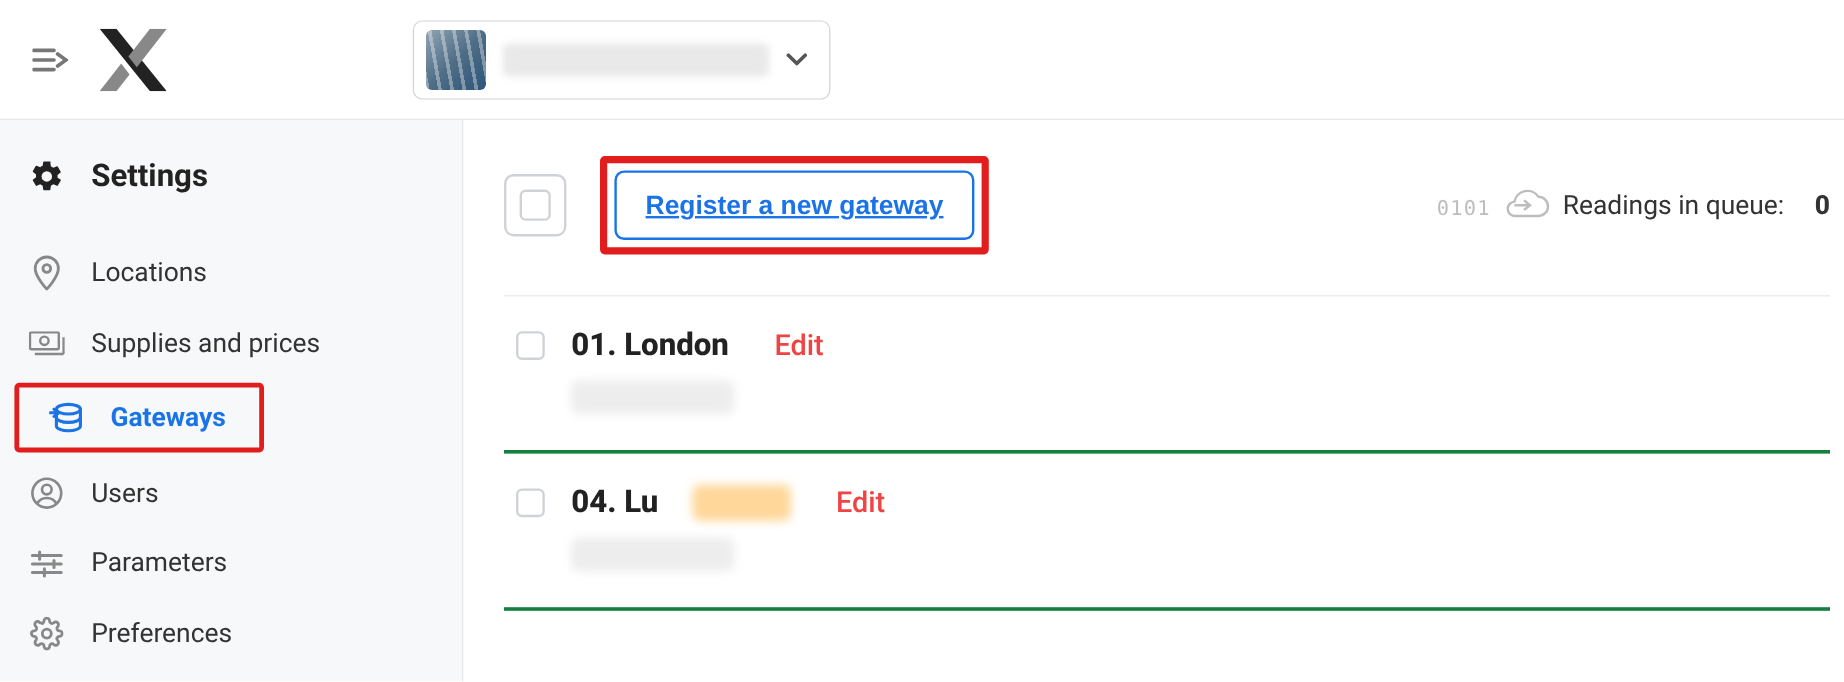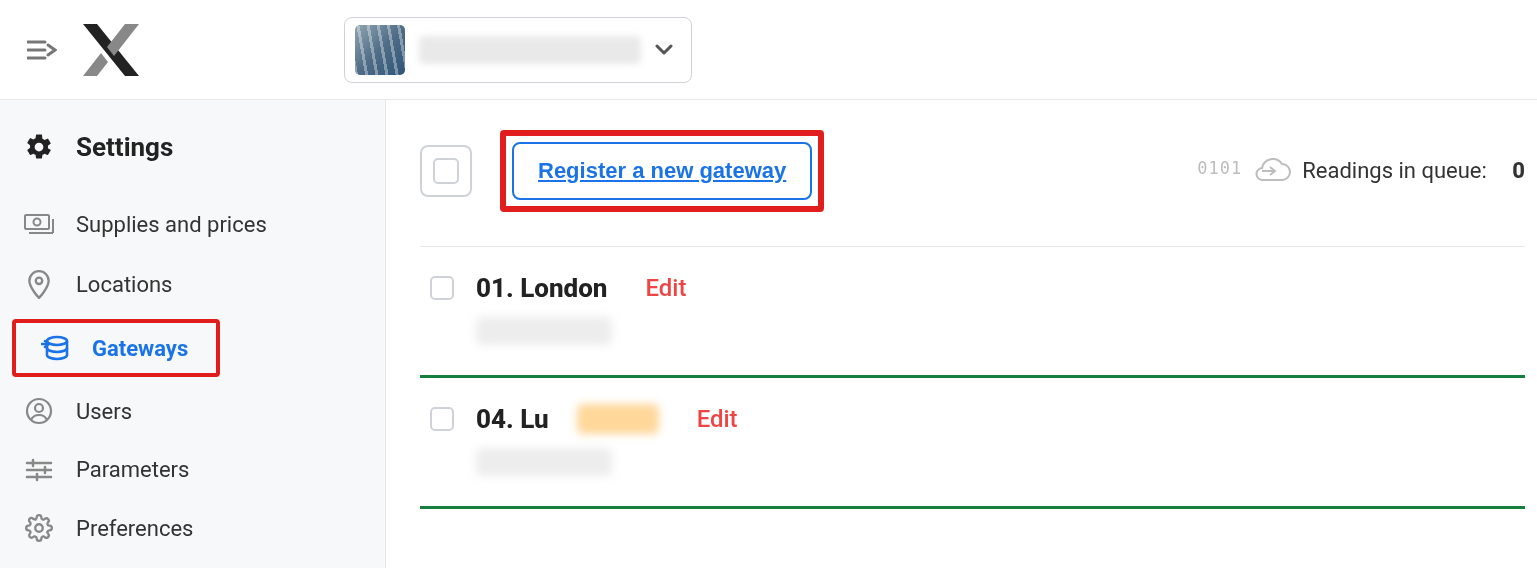--- a/index.html
+++ b/index.html
@@ -156,21 +156,21 @@
   .search-wrap input {
     border: none; outline: none;
     font-size: 22px;
     flex: 1;
     color: #555;
     background: transparent;
   }
   .search-wrap input::placeholder { color: #9aa0a6; }
   .queue {
     margin-left: auto;
-    display: flex; align-items: flex-start;
+    display: flex; align-items: flex-end;
     gap: 10px;
     font-size: 22px;
     color: #333;
   }
   .queue .binary { font-family: monospace; color: #bdbdbd; font-size: 17px; letter-spacing: 1px; }
   .queue .cloud { color: #bdbdbd; }
   .queue strong { font-weight: 800; }
 
   .gateway-row {
     display: flex; flex-direction: column;
@@ -254,38 +254,38 @@
       <span class="icon">
         <svg width="30" height="30" viewBox="0 0 24 24" fill="currentColor">
             <path d="M19.14,12.94a7.14,7.14,0,0,0,.06-.94,7.14,7.14,0,0,0-.06-.94l2.03-1.58a.5.5,0,0,0,.12-.64l-1.92-3.32a.5.5,0,0,0-.61-.22l-2.39,1a7.03,7.03,0,0,0-1.62-.94l-.36-2.54A.5.5,0,0,0,13.9,2h-3.8a.5.5,0,0,0-.49.42L9.25,4.96a7.03,7.03,0,0,0-1.62.94l-2.39-1a.5.5,0,0,0-.61.22L2.71,8.44a.5.5,0,0,0,.12.64L4.86,10.66a7.14,7.14,0,0,0,0,1.88L2.83,14.12a.5.5,0,0,0-.12.64l1.92,3.32a.5.5,0,0,0,.61.22l2.39-1a7.03,7.03,0,0,0,1.62.94l.36,2.54a.5.5,0,0,0,.49.42h3.8a.5.5,0,0,0,.49-.42l.36-2.54a7.03,7.03,0,0,0,1.62-.94l2.39,1a.5.5,0,0,0,.61-.22l1.92-3.32a.5.5,0,0,0-.12-.64ZM12,15.5A3.5,3.5,0,1,1,15.5,12,3.5,3.5,0,0,1,12,15.5Z"></path>
           </svg>
       </span>
       <span class="sidebar-header-label">Settings</span>
     </div>
 
     <div class="sidebar-item">
       <span class="icon">
+        <svg width="26" height="30" viewBox="0 0 24 28" fill="none" stroke="currentColor" stroke-width="2.2">
+            <path d="M12 27s9-9.5 9-16a9 9 0 1 0-18 0c0 6.5 9 16 9 16z"></path>
+            <circle cx="12" cy="11" r="3"></circle>
+          </svg>
+      </span>
+      <span>Locations</span>
+    </div>
+
+    <div class="sidebar-item">
+      <span class="icon">
         <svg width="30" height="22" viewBox="0 0 30 22" fill="none" stroke="currentColor" stroke-width="2">
             <rect x="1" y="1" width="24" height="14" rx="1"></rect>
             <circle cx="13" cy="8" r="3.5"></circle>
             <line x1="5" y1="19" x2="29" y2="19"></line>
             <line x1="29" y1="5" x2="29" y2="19"></line>
           </svg>
       </span>
       <span>Supplies and prices</span>
-    </div>
-
-    <div class="sidebar-item">
-      <span class="icon">
-        <svg width="26" height="30" viewBox="0 0 24 28" fill="none" stroke="currentColor" stroke-width="2.2">
-            <path d="M12 27s9-9.5 9-16a9 9 0 1 0-18 0c0 6.5 9 16 9 16z"></path>
-            <circle cx="12" cy="11" r="3"></circle>
-          </svg>
-      </span>
-      <span>Locations</span>
     </div>
 
     <div class="sidebar-highlight">
       <div class="sidebar-item active">
         <span class="icon">
           <svg width="28" height="26" viewBox="0 0 28 26" fill="none" stroke="currentColor" stroke-width="2.6" stroke-linecap="round">
               <ellipse cx="16" cy="6" rx="10" ry="4"></ellipse>
               <path d="M6 6v7c0 2.2 4.5 4 10 4s10-1.8 10-4V6"></path>
               <path d="M6 13v7c0 2.2 4.5 4 10 4s10-1.8 10-4v-7"></path>
               <line x1="0" y1="9" x2="7" y2="9"></line>

